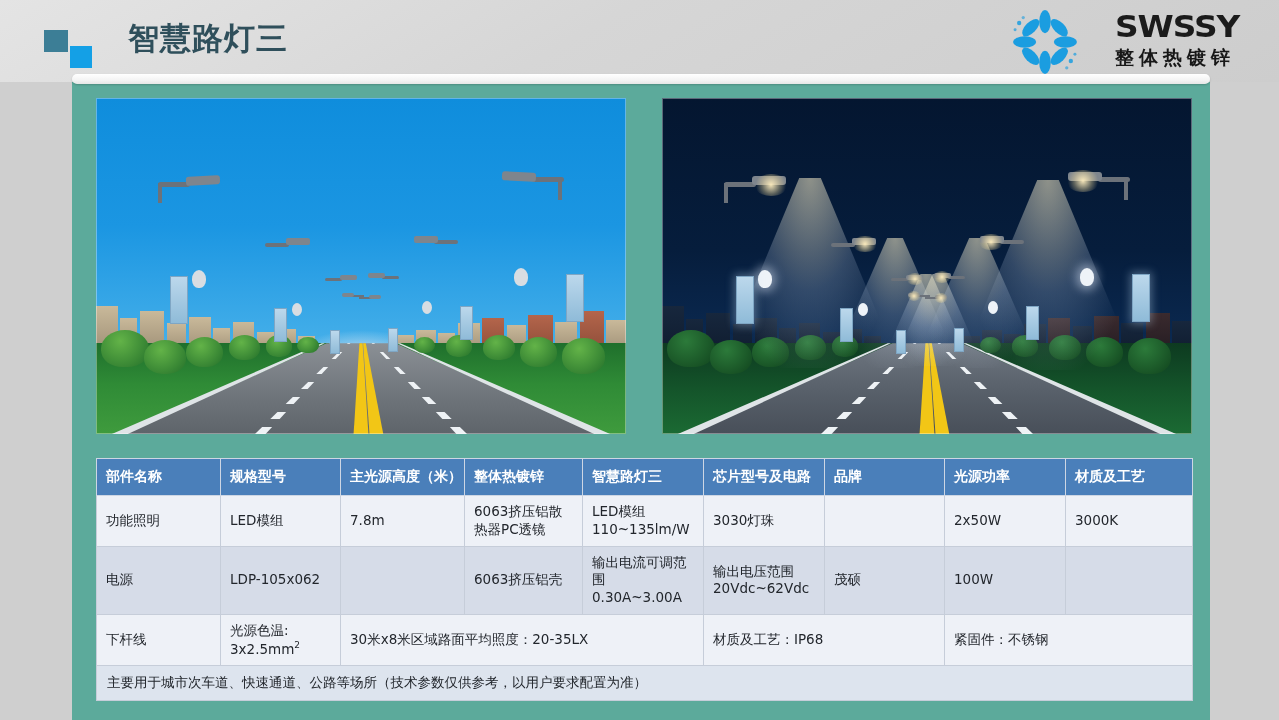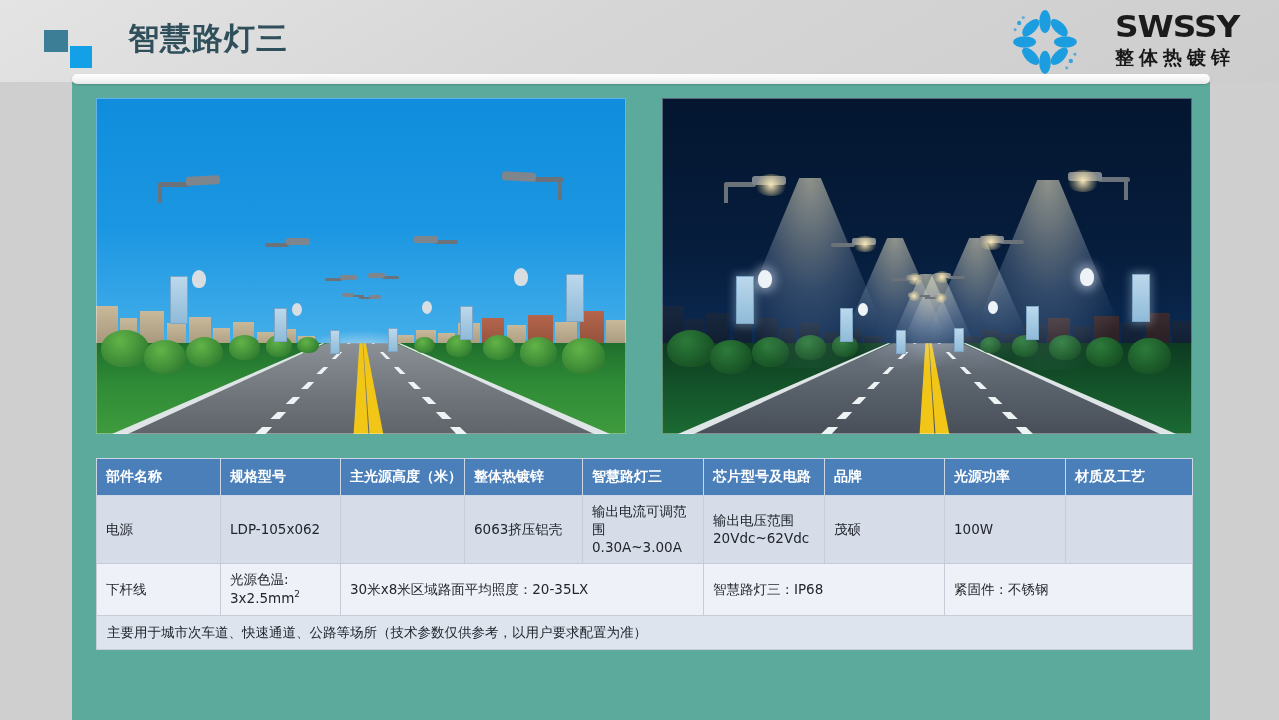--- a/index.html
+++ b/index.html
@@ -476,39 +476,50 @@
             <th>主光源高度（米）</th>
             <th>整体热镀锌</th>
             <th>智慧路灯三</th>
             <th>芯片型号及电路</th>
             <th>品牌</th>
             <th>光源功率</th>
             <th>材质及工艺</th>
           </tr>
         </thead>
         <tbody>
+          <tr class="r-light">
+            <td>功能照明</td>
+            <td>LED模组</td>
+            <td>7.8m</td>
+            <td>6063挤压铝散热器PC透镜</td>
+            <td>LED模组 110~135lm/W</td>
+            <td>3030灯珠</td>
+            <td></td>
+            <td>2x50W</td>
+            <td>3000K</td>
+          </tr>
           <tr class="r-dark">
             <td>电源</td>
             <td>LDP-105x062</td>
             <td></td>
             <td>6063挤压铝壳</td>
             <td>输出电流可调范围0.30A~3.00A</td>
             <td>输出电压范围20Vdc~62Vdc</td>
             <td>茂硕</td>
             <td>100W</td>
             <td></td>
           </tr>
           <tr class="r-light">
             <td>下杆线</td>
             <td>
               <span>光源色温:</span><br>
               <span>3x2.5mm</span><sup>2</sup>
             </td>
             <td colspan="3">30米x8米区域路面平均照度：20-35LX</td>
-            <td colspan="2">智慧路灯三：IP68</td>
+            <td colspan="2">材质及工艺：IP68</td>
             <td colspan="2">紧固件：不锈钢</td>
           </tr>
           <tr class="r-note">
             <td colspan="9">主要用于城市次车道、快速通道、公路等场所（技术参数仅供参考，以用户要求配置为准）</td>
           </tr>
         </tbody>
       </table>
     </div>
 
   </div>

